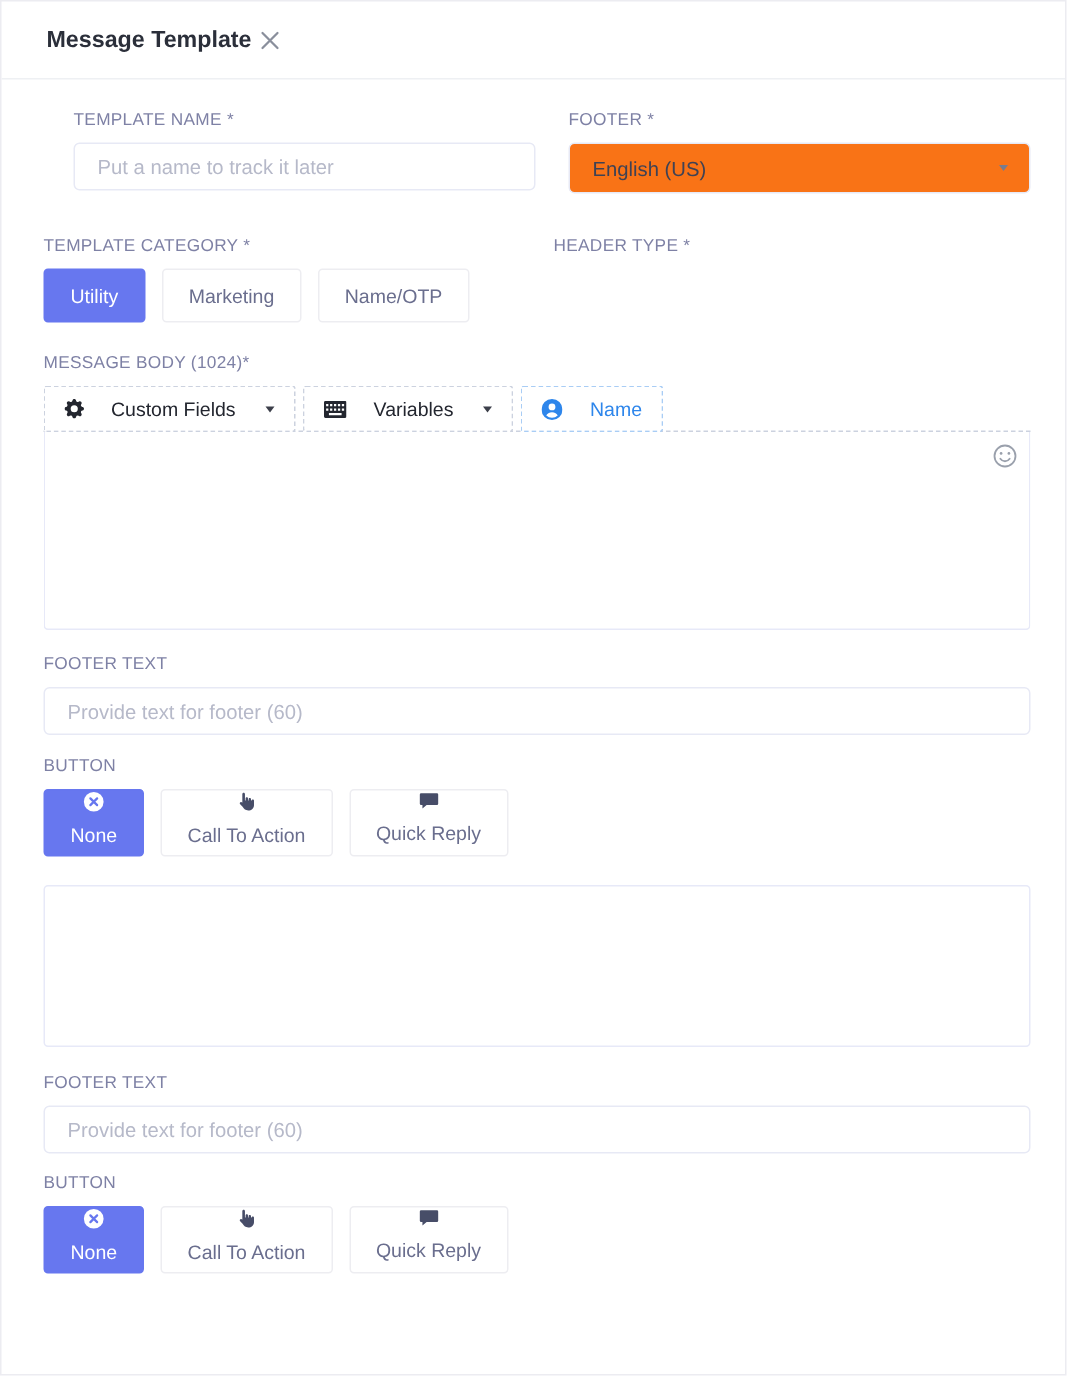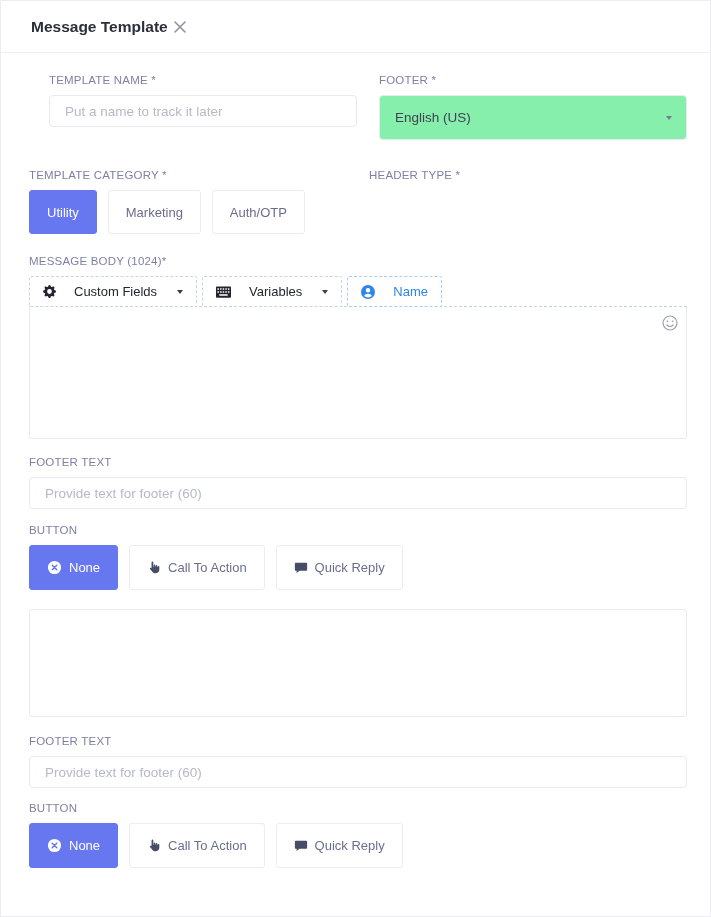--- a/index.html
+++ b/index.html
@@ -33,34 +33,34 @@
   ::placeholder { color: #b6b9c9; opacity: 1; }
 
   .g1 { margin-bottom: 29px; margin-left: 20px; }
   .g2 { margin-bottom: 21px; }
   .g3 { margin-bottom: 17px; }
   .g4 { margin-bottom: 15px; }
   .g5 { margin-bottom: 19px; }
   .g6 { margin-bottom: 14px; }
 
   .select {
-    position: relative; display: flex; align-items: center; height: 45px;
+    position: relative; display: flex; align-items: center; height: 34px;
     border: 1px solid #e7e9f5; border-radius: 4px; padding: 0 15px;
-    font-size: 13.5px; color: #3f4254; cursor: pointer; background: #86efac;
+    font-size: 13.5px; color: #3f4254; cursor: pointer; background: #f97316;
   }
   .caret {
     position: absolute; right: 14px; top: 50%; margin-top: -2px;
     width: 0; height: 0;
     border-left: 3.5px solid transparent; border-right: 3.5px solid transparent;
     border-top: 4.5px solid #777c8f;
   }
 
   .choice-row { display: flex; gap: 11px; }
   .btn-choice {
-    height: 44px; padding: 0 17px; background: #fff;
+    height: 36px; padding: 0 17px; background: #fff;
     border: 1px solid #ededf1; border-radius: 3px;
     font-size: 13px; color: #6a6e8e; cursor: pointer;
     display: inline-flex; align-items: center; gap: 7px; white-space: nowrap;
     font-family: "Liberation Sans", sans-serif;
   }
   .btn-choice.active { background: #6777ef; border-color: #6777ef; color: #fff; }
   .btn-choice .ic { line-height: 0; color: #474d68; }
   .btn-choice.active .ic { color: #fff; }
 
   .disabled-box {
@@ -91,21 +91,21 @@
     font-family: "Liberation Sans", sans-serif;
   }
   .emoji-btn { position: absolute; top: 8px; right: 9px; cursor: pointer; line-height: 0; }
 
   .standalone-textarea {
     display: block; width: 100%; height: 108px; resize: none;
     border: 1px solid #e7e9f8; border-radius: 3px;
     padding: 12px 15px; font-size: 13.5px; outline: none; margin-bottom: 18px;
     font-family: "Liberation Sans", sans-serif;
   }
-  .opt-btn { height: 45px; }
+  .opt-btn { height: 45px; flex-direction: column; }
 </style>
 </head>
 <body>
 
 <div class="modal-header">
   <div class="modal-title">Message Template</div>
   <div class="close-btn">
     <span>
       <svg width="16" height="16" viewBox="0 0 16 16" fill="none" stroke="#8a8f9c" stroke-width="1.5" stroke-linecap="round">
           <path d="M3 3l10 10M13 3L3 13"></path>
@@ -129,21 +129,21 @@
       </div>
     </div>
   </div>
 
   <div class="row2 g2">
     <div class="col">
       <label class="form-label">TEMPLATE CATEGORY *</label>
       <div class="choice-row">
         <button class="btn-choice active">Utility</button>
         <button class="btn-choice">Marketing</button>
-        <button class="btn-choice">Auth/OTP</button>
+        <button class="btn-choice">Name/OTP</button>
       </div>
     </div>
     <div class="col">
       <label class="form-label">HEADER TYPE *</label>
     </div>
   </div>
 
   <div class="g3">
     <label class="form-label">MESSAGE BODY (1024)*</label>
     <div class="toolbar">

